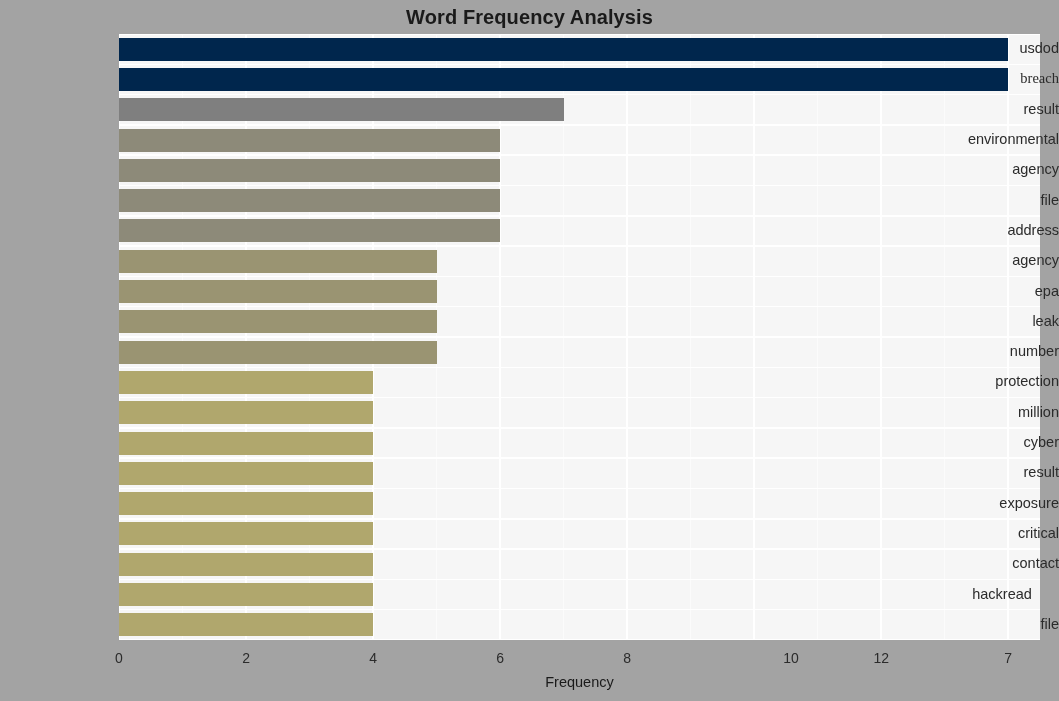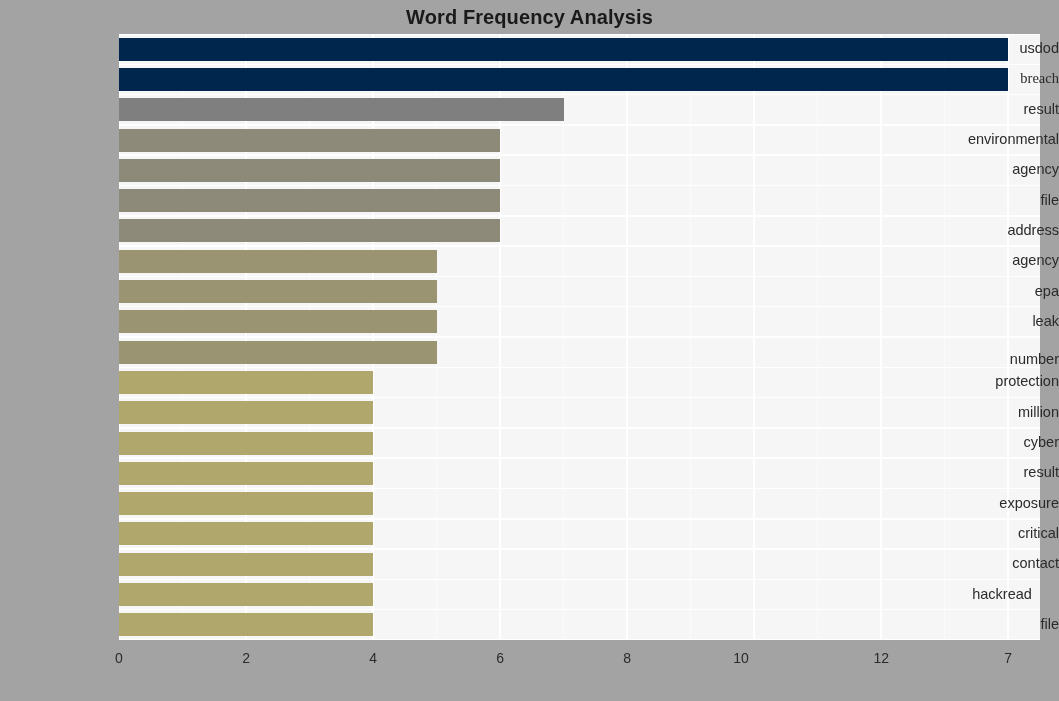--- a/index.html
+++ b/index.html
@@ -183,36 +183,37 @@
       <div class="ytick" style="top: 40.15px;">usdod</div>
       <div class="ytick" style="top: 70.45px; font-family: Liberation Serif, serif;">breach</div>
       <div class="ytick" style="top: 100.75px;">result</div>
       <div class="ytick" style="top: 131.05px;">environmental</div>
       <div class="ytick" style="top: 161.35px;">agency</div>
       <div class="ytick" style="top: 191.65px;">file</div>
       <div class="ytick" style="top: 221.95px;">address</div>
       <div class="ytick" style="top: 252.25px;">agency</div>
       <div class="ytick" style="top: 282.55px;">epa</div>
       <div class="ytick" style="top: 312.85px;">leak</div>
-      <div class="ytick" style="top: 343.15px; margin-top: 8px;">number</div>
+      <div class="ytick" style="top: 343.15px;">number</div>
       <div class="ytick" style="top: 373.45px;">protection</div>
       <div class="ytick" style="top: 403.75px;">million</div>
       <div class="ytick" style="top: 434.05px;">cyber</div>
       <div class="ytick" style="top: 464.35px;">result</div>
       <div class="ytick" style="top: 494.65px;">exposure</div>
       <div class="ytick" style="top: 524.95px;">critical</div>
       <div class="ytick" style="top: 555.25px;">contact</div>
       <div class="ytick" style="top: 585.55px; text-align: center;">hackread</div>
       <div class="ytick" style="top: 615.85px;">file</div>
     </div>
   <div id="xtick-layer">
       <div class="xtick" style="left: 119px;">0</div>
       <div class="xtick" style="left: 246.034px;">2</div>
       <div class="xtick" style="left: 373.069px;">4</div>
       <div class="xtick" style="left: 500.103px;">6</div>
       <div class="xtick" style="left: 627.138px;">8</div>
-      <div class="xtick" style="left: 741px;">10</div>
+      <div class="xtick" style="left: 791px;">10</div>
       <div class="xtick" style="left: 881.207px;">12</div>
       <div class="xtick" style="left: 1008.24px;">7</div>
     </div>
 
+  <div id="xlabel">Frequency</div>
 
 </div>
 
 </body></html>

